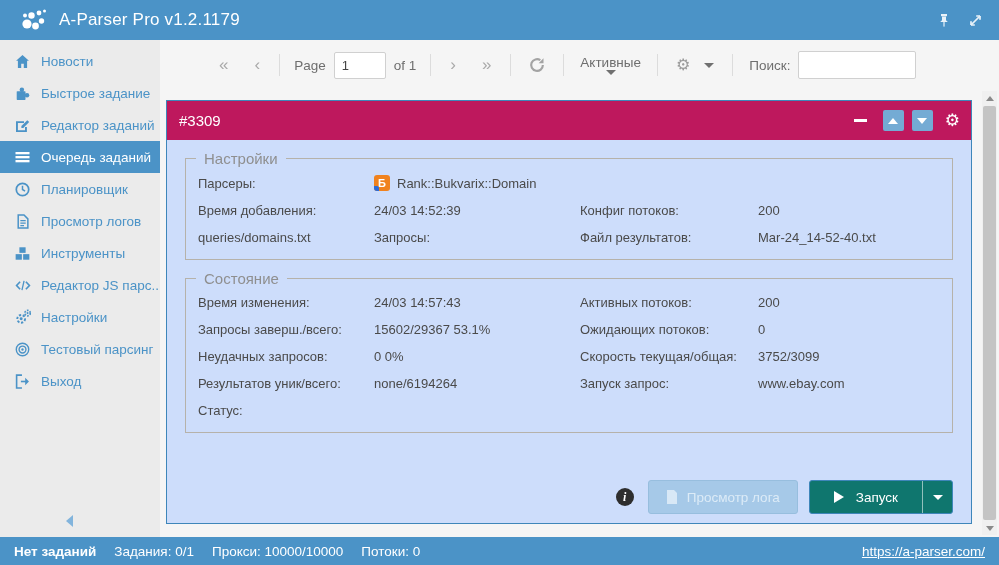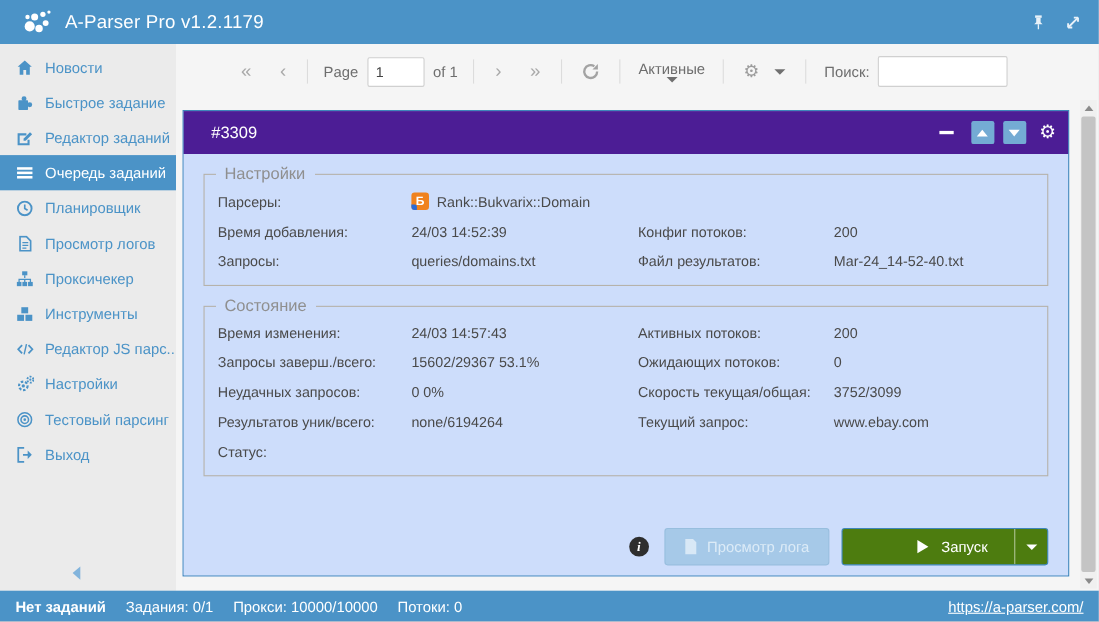--- a/index.html
+++ b/index.html
@@ -47,21 +47,21 @@
                 border-top:5px solid #707070; }
   .tb-combo .caret-down { margin-left:26px; }
   .tb-gearwrap { display:flex; align-items:center; gap:14px; padding:0 12px; cursor:pointer; }
   .gear-glyph { font-family:"DejaVu Sans",sans-serif; color:#9c9c9c; font-size:16px; line-height:1; }
   .search-label { margin:0 8px 0 10px; }
   .search-input { width:118px; height:28px; border:1px solid #d0d0d0; border-radius:2px; background:#fff;
                   padding:0 7px; font-size:13px; font-family:inherit; }
 
   
   .panel { position:absolute; left:6px; top:60px; width:806px; bottom:13px; border:1px solid #3e86ba; background:#cdddfb; }
-  .panel-header { height:39px; background:#4c1d95; display:flex; align-items:center; padding:0 11px 0 25px; color:#fff; }
+  .panel-header { height:39px; background:#be185d; display:flex; align-items:center; padding:0 11px 0 12px; color:#fff; }
   .panel-title { font-size:15px; }
   .panel-controls { margin-left:auto; display:flex; align-items:center; gap:8px; }
   .min-btn { width:13px; height:3px; background:#fff; margin-right:8px; cursor:pointer; }
   .sqbtn { width:21px; height:21px; background:#74abd4; display:flex; align-items:center; justify-content:center;
            cursor:pointer; border-radius:2px; }
   .tri-up { width:0; height:0; border-left:5px solid transparent; border-right:5px solid transparent; border-bottom:6px solid #fff; }
   .tri-dn { width:0; height:0; border-left:5px solid transparent; border-right:5px solid transparent; border-top:6px solid #fff; }
   .panel-gear { font-family:"DejaVu Sans",sans-serif; color:#fff; font-size:17px; line-height:1; cursor:pointer; margin-left:4px; }
 
   .panel-body { position:absolute; top:39px; left:0; right:0; bottom:0; background:#cdddfb; padding:6px 12px; }
@@ -74,22 +74,22 @@
   .bukvarix { position:relative; width:16px; height:16px; background:#f0821e; border-radius:3px; flex:none;
               display:flex; align-items:center; justify-content:center; color:#fff; font-size:11px; font-weight:bold; }
   .bukvarix i { position:absolute; left:0; bottom:0; width:5px; height:5px; background:#2b6bd8; border-radius:0 2px 0 3px; }
 
   .actions { position:absolute; right:18px; bottom:9px; display:flex; align-items:center; gap:11px; }
   .info-ic { width:18px; height:18px; border-radius:50%; background:#2e2e2e; color:#fff; display:flex;
              align-items:center; justify-content:center; font-family:"Liberation Serif",serif; font-style:italic;
              font-weight:bold; font-size:12px; cursor:pointer; margin-right:3px; }
   .btn-log { height:34px; display:flex; align-items:center; gap:9px; padding:0 17px; background:#a6c9e8;
              border:1px solid #97bede; border-radius:3px; color:#dcebf7; font-size:13.5px; cursor:default; }
-  .btn-start { height:34px; display:flex; align-items:stretch; background:#4d7c0f; border:1px solid #3e86ba;
-               border-radius:3px; color:#fff; cursor:pointer; overflow:hidden;padding-left:44px; }
+  .btn-start { height:34px; display:flex; align-items:stretch; background:#0f766e; border:1px solid #3e86ba;
+               border-radius:3px; color:#fff; cursor:pointer; overflow:hidden; }
   .btn-start-main { display:flex; align-items:center; gap:12px; padding:0 24px; font-size:13.5px; }
   .play-tri { width:0; height:0; border-left:10px solid #fff; border-top:6px solid transparent; border-bottom:6px solid transparent; }
   .btn-start-caret { width:30px; display:flex; align-items:center; justify-content:center; border-left:1px solid rgba(255,255,255,.55); }
   .btn-start-caret .caret-down { border-top-color:#fff; }
 
   
   .scrollbar { position:absolute; right:2px; top:51px; bottom:2px; width:15px; background:#f0f0f0; }
   .sb-arrow { position:absolute; left:0; width:15px; height:14px; display:flex; align-items:center; justify-content:center; cursor:pointer; }
   .sb-arrow.up { top:0; } .sb-arrow.down { bottom:0; }
   .sb-tri-up { width:0; height:0; border-left:4px solid transparent; border-right:4px solid transparent; border-bottom:5px solid #8a8a8a; }
@@ -184,32 +184,20 @@
           <svg width="15" height="15" viewBox="0 0 14 14">
             <path d="M3 1h5.4L12 4.6V13H3z" fill="none" stroke="currentColor" stroke-width="1.4"></path>
             <path d="M5 6.2h5M5 8.5h5M5 10.8h3.4" stroke="currentColor" stroke-width="1.1"></path>
           </svg>
         </span>
       <span>Просмотр логов</span>
     </div>
     <div class="side-item">
       <span class="ico">
           <svg width="15" height="15" viewBox="0 0 14 14" fill="currentColor">
-            <rect x="4.8" y="0.6" width="4.4" height="3.4"></rect>
-            <rect x="0.2" y="9.6" width="4" height="3.6"></rect>
-            <rect x="5" y="9.6" width="4" height="3.6"></rect>
-            <rect x="9.8" y="9.6" width="4" height="3.6"></rect>
-            <path d="M7 4v2.2M2.2 9.6V7.4h9.6v2.2M7 7.4v2.2" stroke="currentColor" stroke-width="1.1" fill="none"></path>
-          </svg>
-        </span>
-      <span>Проксичекер</span>
-    </div>
-    <div class="side-item">
-      <span class="ico">
-          <svg width="15" height="15" viewBox="0 0 14 14" fill="currentColor">
             <rect x="4.1" y="1.2" width="5.8" height="5.2"></rect>
             <rect x="0.6" y="7.6" width="5.8" height="5.2"></rect>
             <rect x="7.6" y="7.6" width="5.8" height="5.2"></rect>
           </svg>
         </span>
       <span>Инструменты</span>
     </div>
     <div class="side-item">
       <span class="ico">
           <svg width="16" height="15" viewBox="0 0 14 14">
@@ -316,22 +304,22 @@
               <span>Rank::Bukvarix::Domain</span>
             </span>
           </div>
           <div class="frow">
             <span>Время добавления:</span>
             <span>24/03 14:52:39</span>
             <span>Конфиг потоков:</span>
             <span>200</span>
           </div>
           <div class="frow">
+            <span>queries/domains.txt</span>
             <span>Запросы:</span>
-            <span>queries/domains.txt</span>
             <span>Файл результатов:</span>
             <span>Mar-24_14-52-40.txt</span>
           </div>
         </fieldset>
 
         <fieldset class="sect">
           <legend>Состояние</legend>
           <div class="frow">
             <span>Время изменения:</span>
             <span>24/03 14:57:43</span>
@@ -346,21 +334,21 @@
           </div>
           <div class="frow">
             <span>Неудачных запросов:</span>
             <span>0 0%</span>
             <span>Скорость текущая/общая:</span>
             <span>3752/3099</span>
           </div>
           <div class="frow">
             <span>Результатов уник/всего:</span>
             <span>none/6194264</span>
-            <span>Текущий запрос:</span>
+            <span>Запуск запрос:</span>
             <span>www.ebay.com</span>
           </div>
           <div class="frow">
             <span>Статус:</span>
           </div>
         </fieldset>
 
         <div class="actions">
           <span class="info-ic">i</span>
           <span class="btn-log">

